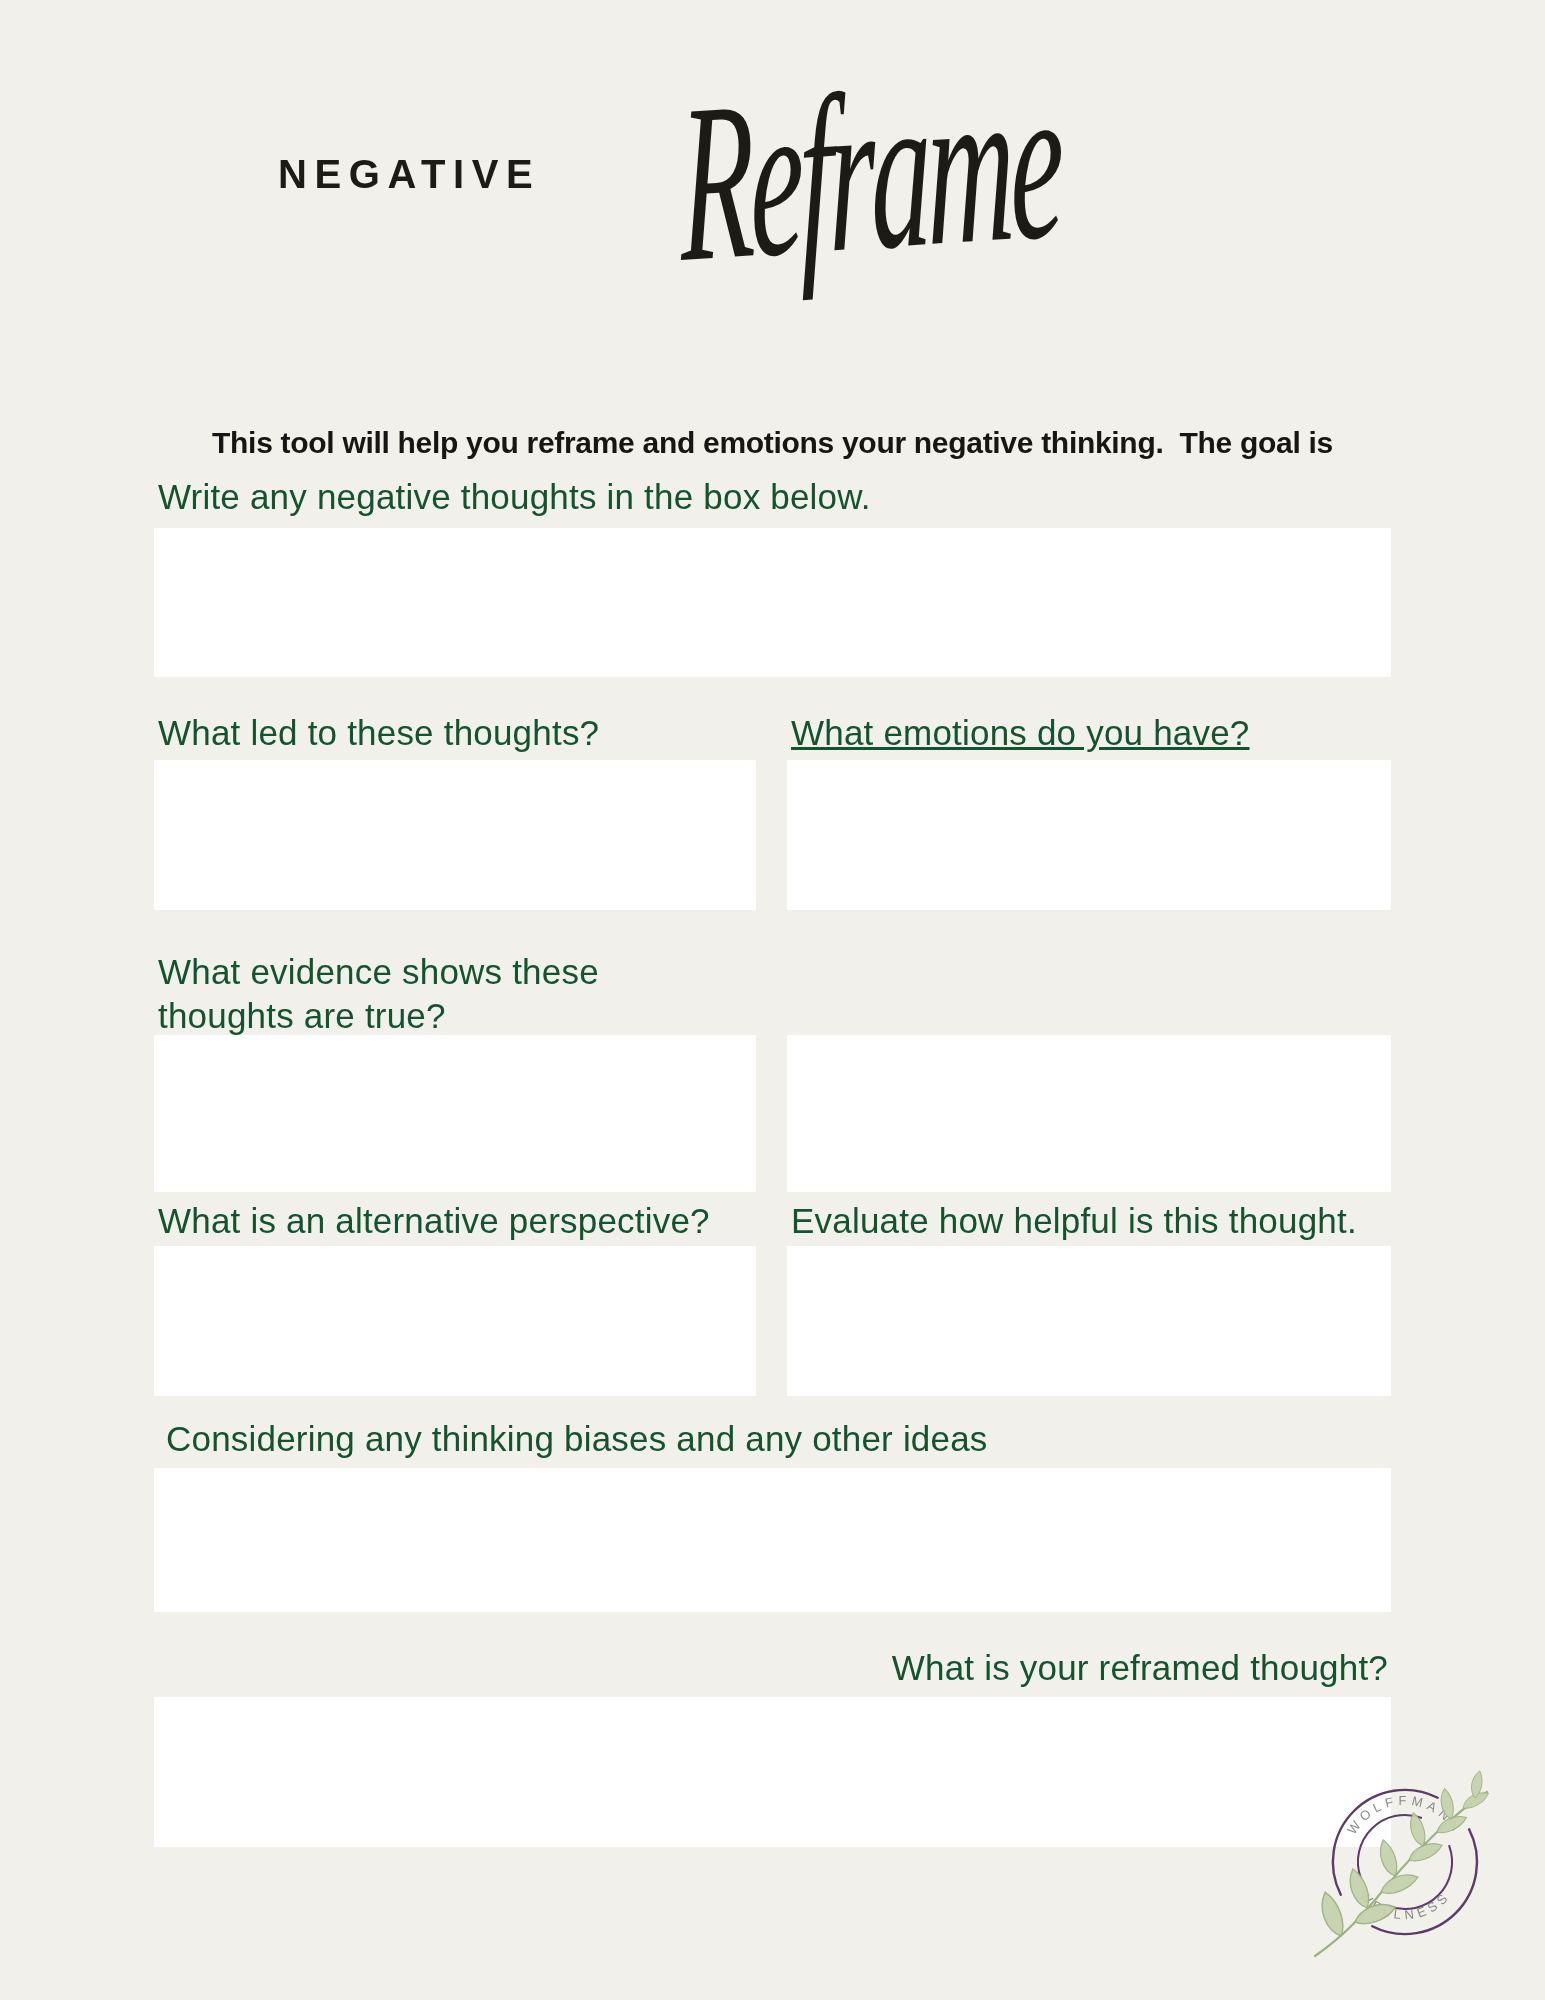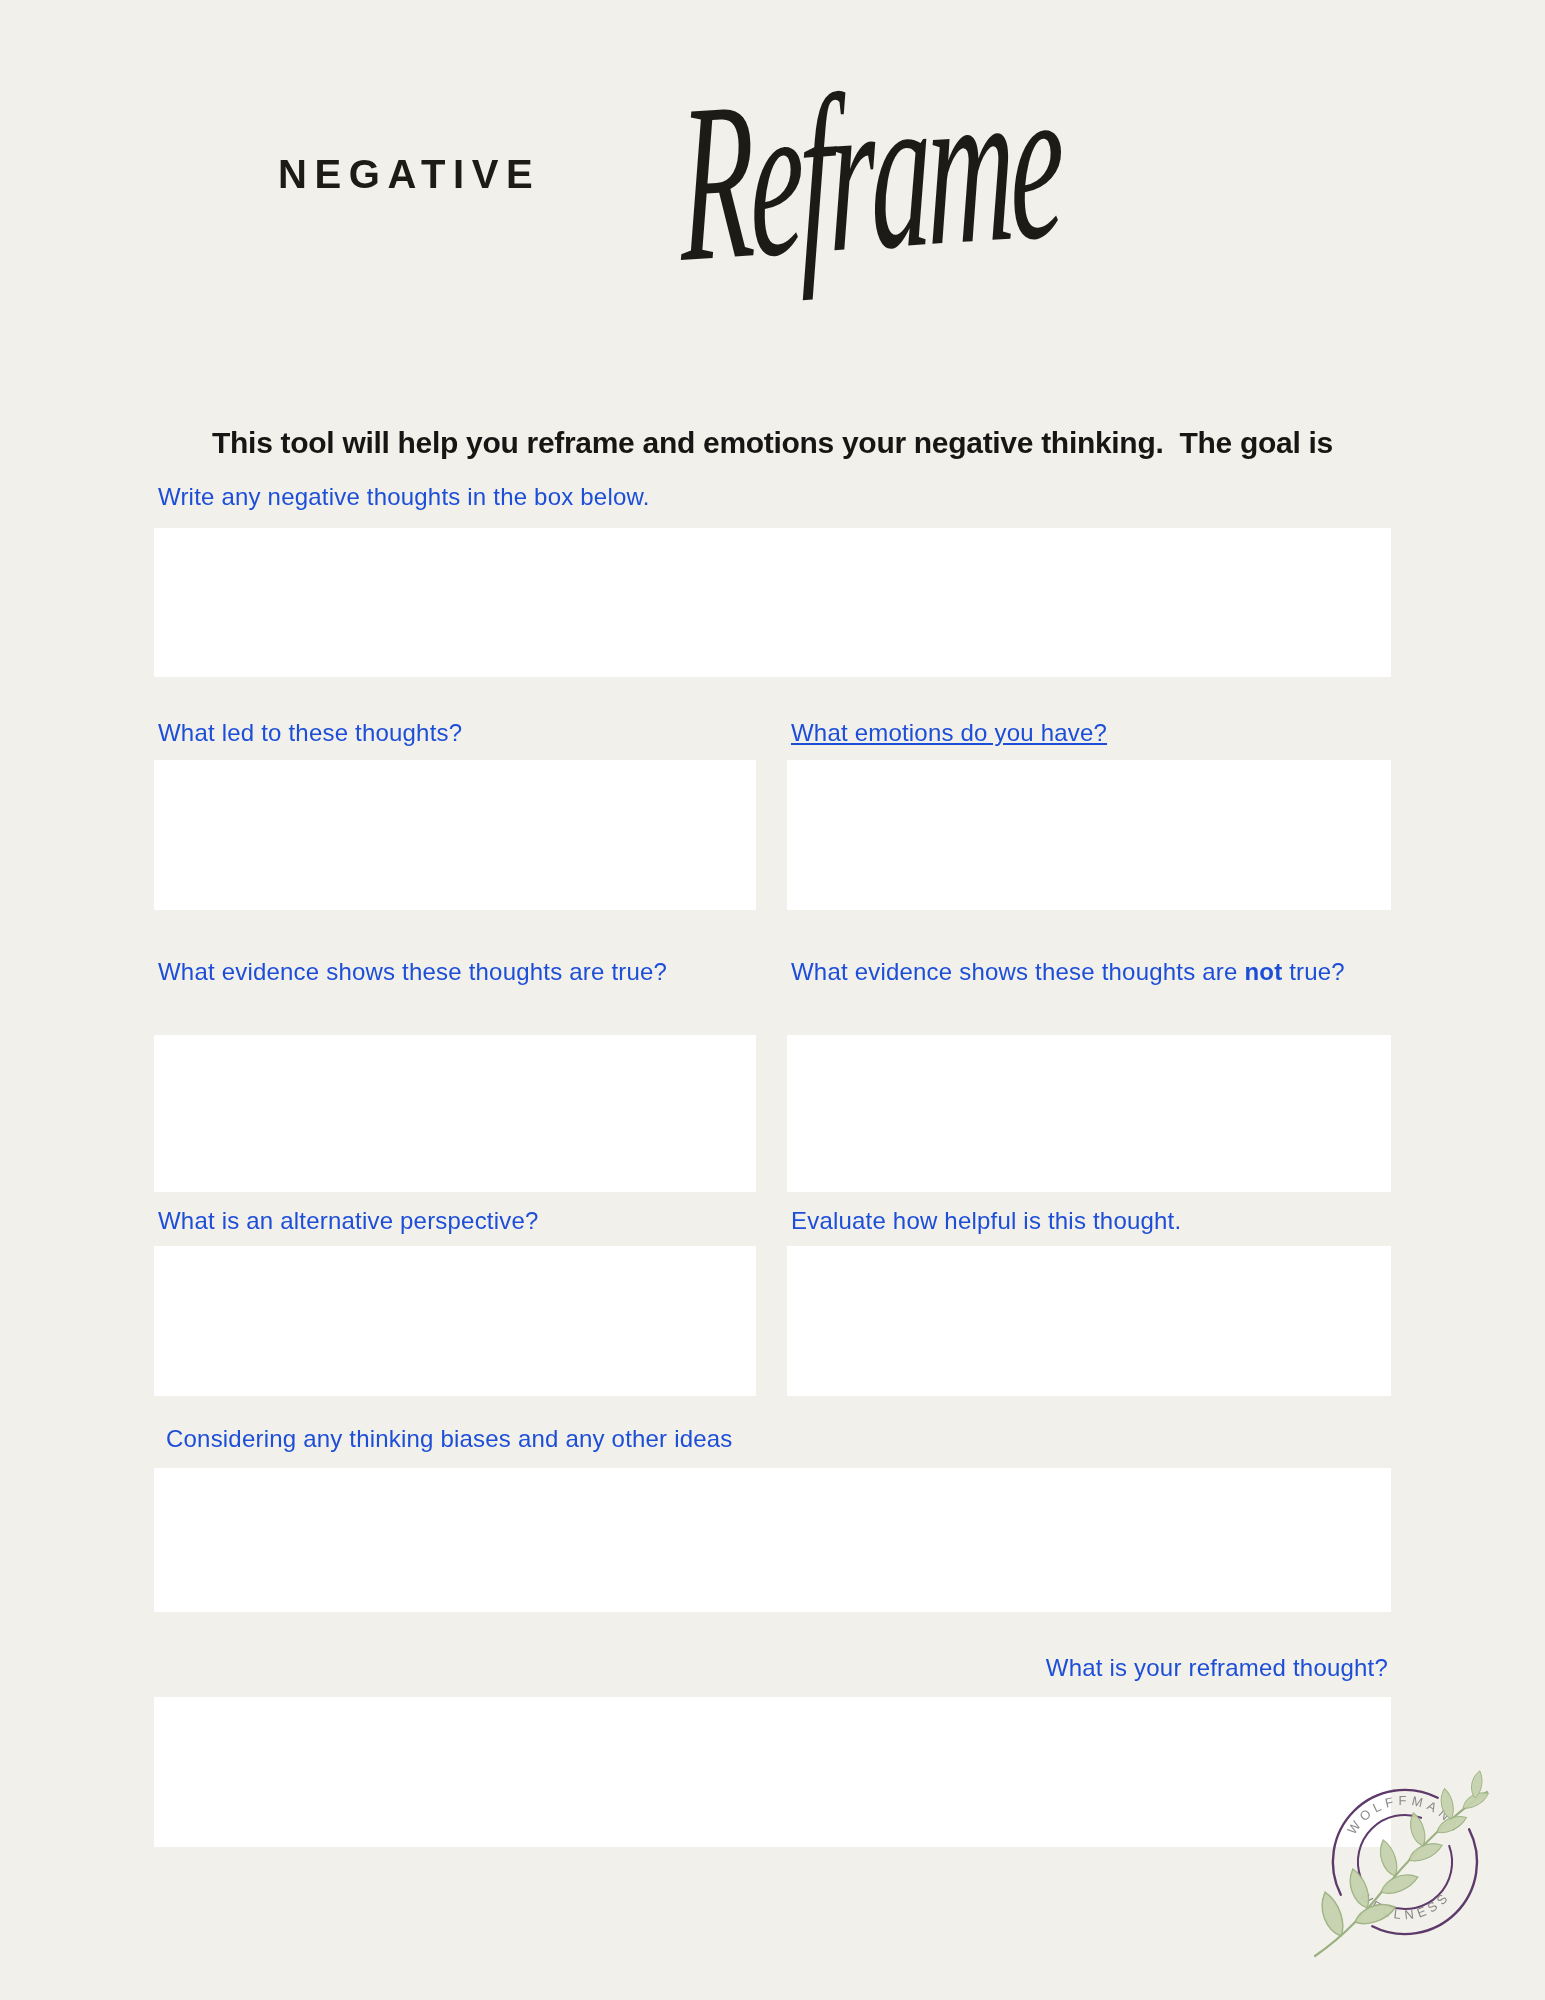--- a/index.html
+++ b/index.html
@@ -51,25 +51,25 @@
     text-align: center;
     font-size: 30px;
     font-weight: 700;
     letter-spacing: -0.3px;
     line-height: 42px;
     color: #181614;
     white-space: pre-wrap;
   }
   .q-label {
     position: absolute;
-    font-size: 24px;
+    font-size: 35px;
     font-weight: 400;
     line-height: 44px;
     letter-spacing: 0.2px;
-    color: #1d4ed8;
+    color: #14532d;
   }
   .q-label b { font-weight: 700; }
   .box {
     position: absolute;
     background: #ffffff;
     border: none;
     outline: none;
     resize: none;
     margin: 0;
     padding: 10px 14px;
@@ -103,21 +103,20 @@
 
   <div class="q-label" style="left:158px; top:475px; width:1230px;">Write any negative thoughts in the box below.</div>
   <textarea class="box" style="left: 154px; top: 528px; width: 1237px; height: 149px;"></textarea>
 
   <div class="q-label" style="left:158px; top:711px; width:600px;">What led to these thoughts?</div>
   <div class="q-label" style="left:791px; top:711px; width:604px;text-decoration:underline;">What emotions do you have?</div>
   <textarea class="box" style="left: 154px; top: 760px; width: 602px; height: 150px;"></textarea>
   <textarea class="box" style="left: 787px; top: 760px; width: 604px; height: 150px;"></textarea>
 
   <div class="q-label" style="left:158px; top:950px; width:580px;">What evidence shows these thoughts are true?</div>
-  <div class="q-label" style="left:791px; top:950px; width:590px;"><span>What evidence shows these thoughts are </span><b>not</b><span> true?</span></div>
   <textarea class="box" style="left: 154px; top: 1035px; width: 602px; height: 157px;"></textarea>
   <textarea class="box" style="left: 787px; top: 1035px; width: 604px; height: 157px;"></textarea>
 
   <div class="q-label" style="left:158px; top:1199px; width:600px;">What is an alternative perspective?</div>
   <div class="q-label" style="left:791px; top:1199px; width:604px;">Evaluate how helpful is this thought.</div>
   <textarea class="box" style="left: 154px; top: 1246px; width: 602px; height: 150px;"></textarea>
   <textarea class="box" style="left: 787px; top: 1246px; width: 604px; height: 150px;"></textarea>
 
   <div class="q-label" style="left:158px; top:1417px; width:1230px;margin-left:8px;">Considering any thinking biases and any other ideas</div>
   <textarea class="box" style="left: 154px; top: 1468px; width: 1237px; height: 144px;"></textarea>

